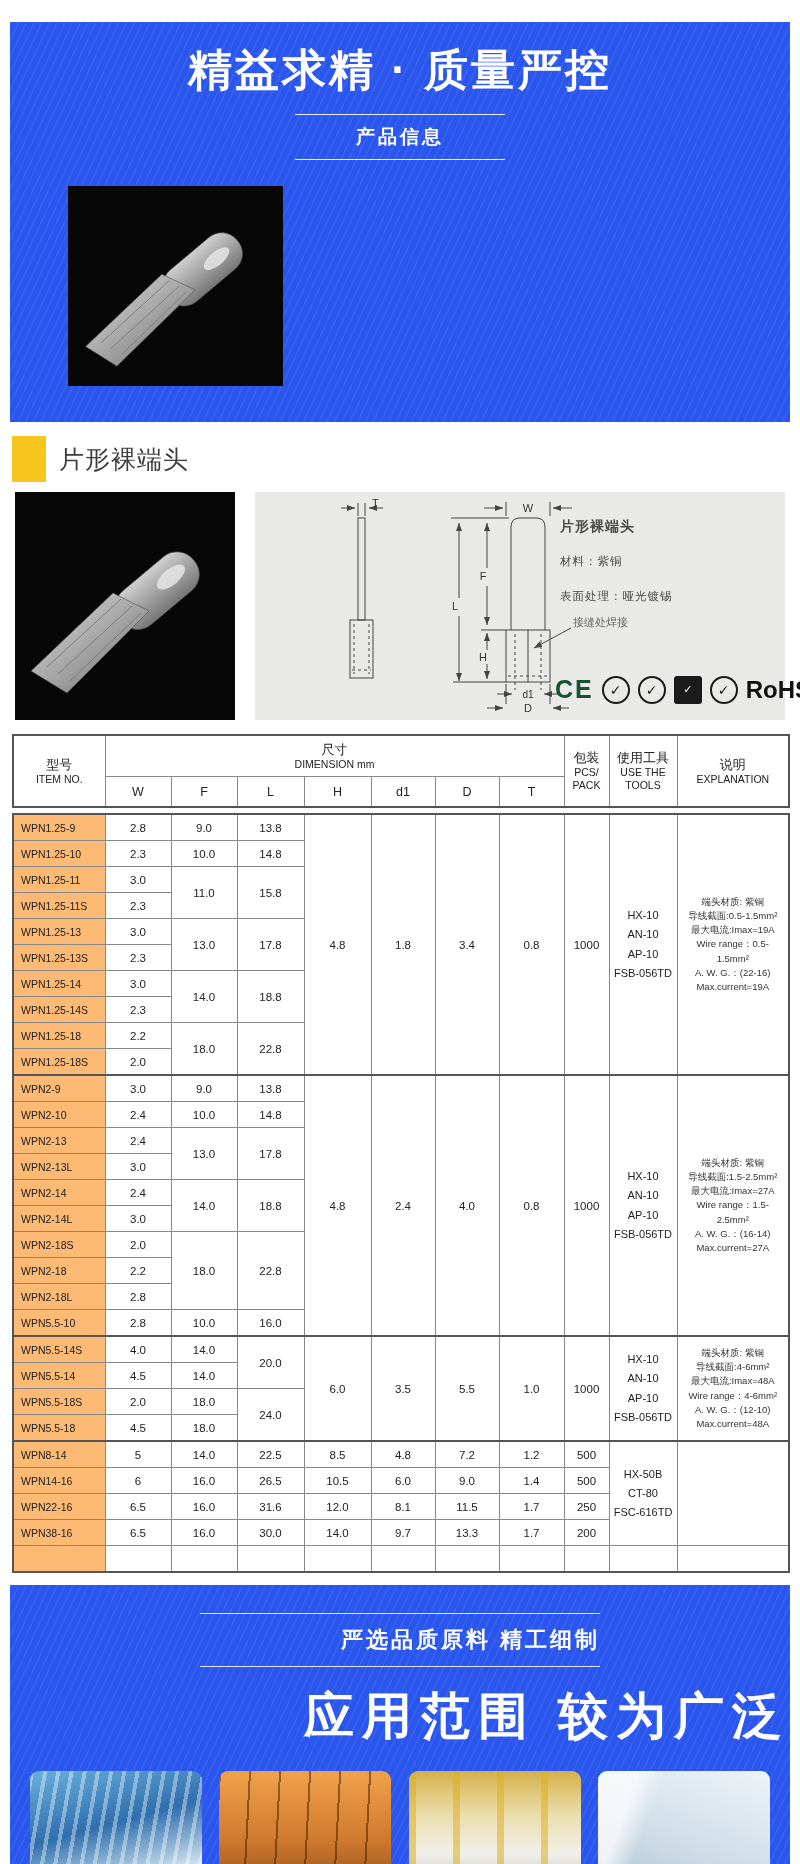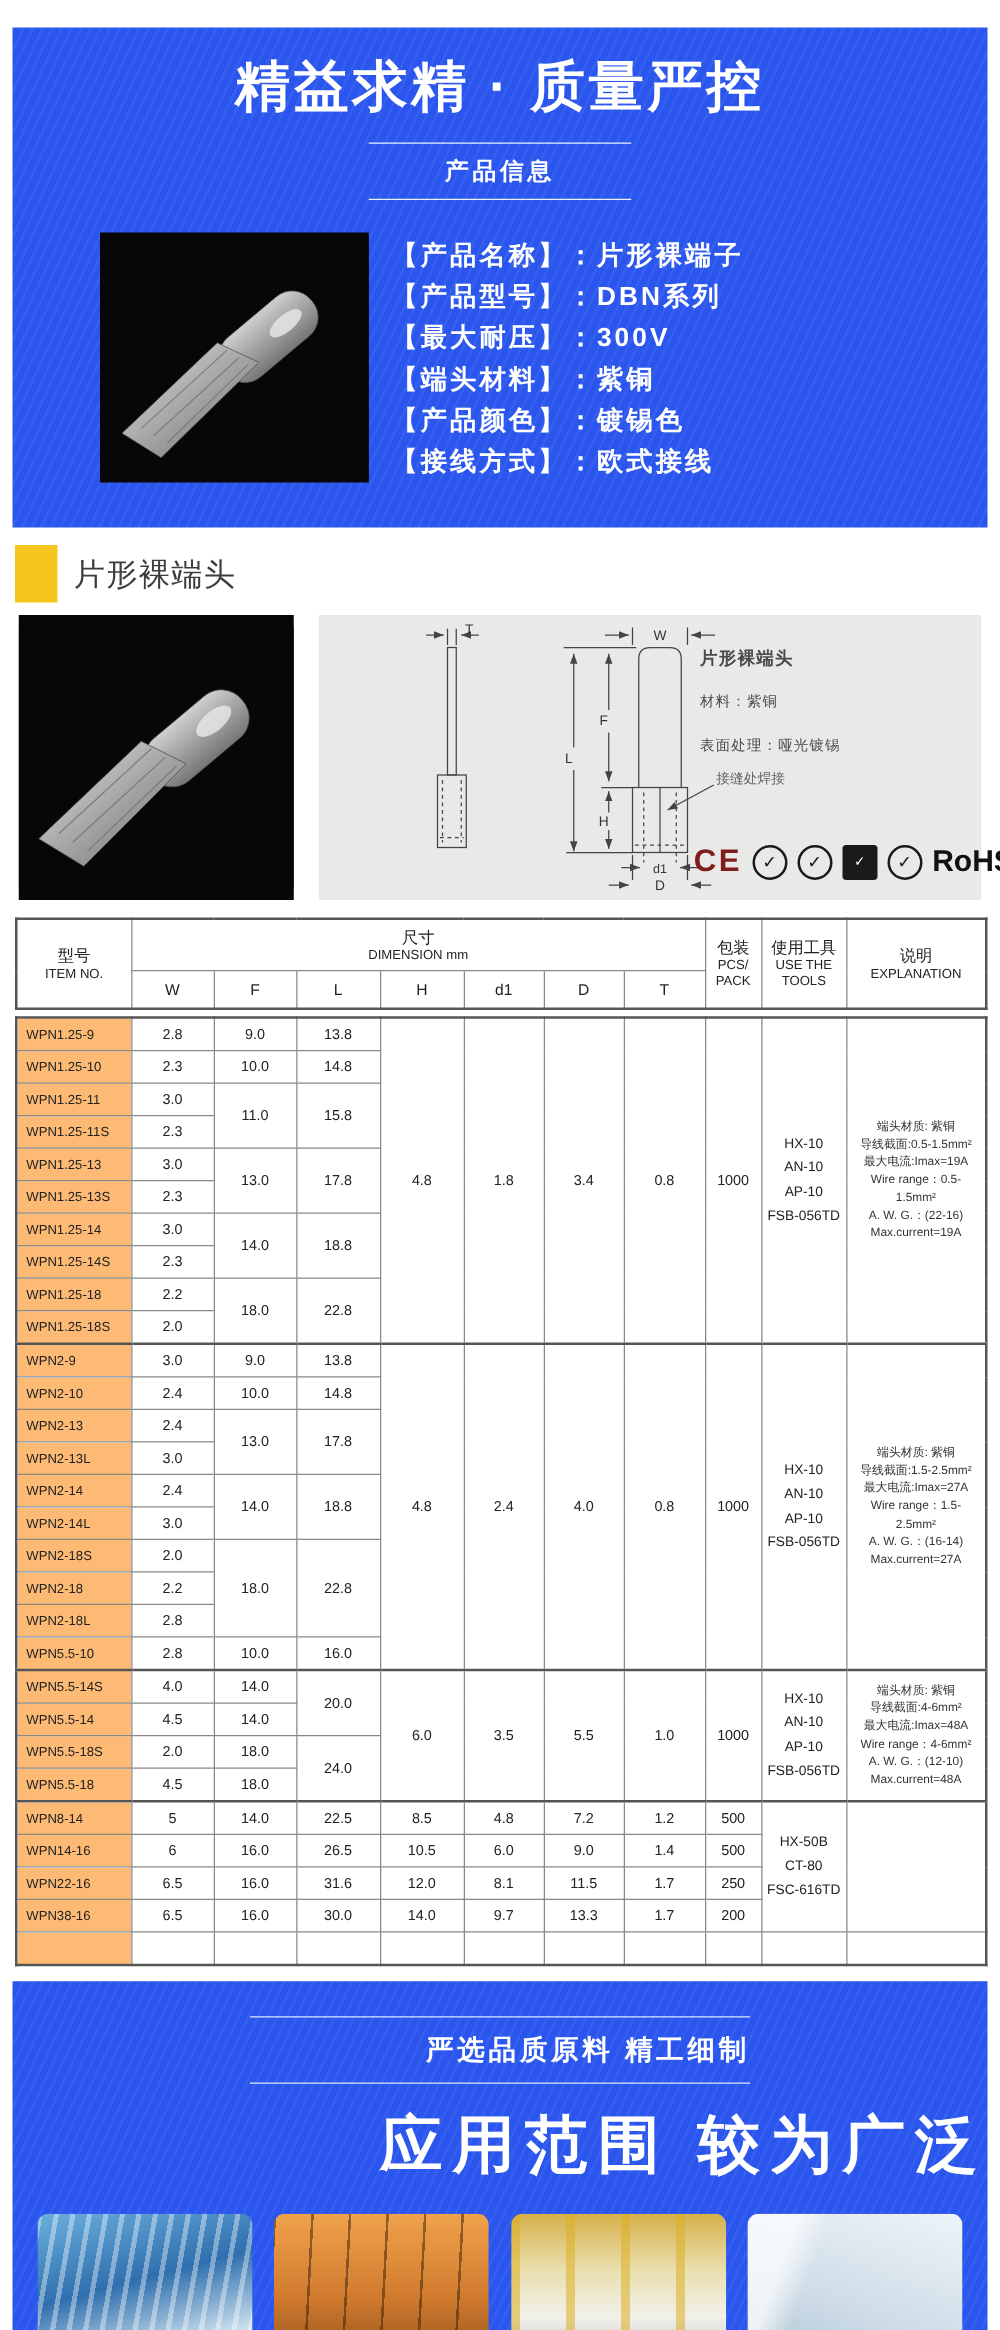--- a/index.html
+++ b/index.html
@@ -3,21 +3,21 @@
 <meta charset="utf-8">
 <style>
   html,body{margin:0;padding:0;background:#fff;}
   body{width:800px;height:1864px;overflow:hidden;font-family:"Liberation Sans","DejaVu Sans",sans-serif;}
   .bluebg{background:#2a56ee;position:relative;overflow:hidden;}
   .bluebg::before{content:"";position:absolute;inset:0;
     background:repeating-linear-gradient(115deg,rgba(255,255,255,.055) 0 2px,rgba(255,255,255,0) 2px 7px);}
   .bluebg>*{position:relative;z-index:1;}
 
   
-  .banner{margin:22px 10px 12px;padding:20px 12px 36px;}
+  .banner{margin:22px 10px 12px;padding:20px 0 36px;}
   .banner-title{color:#fff;font-size:44px;font-weight:bold;text-align:center;letter-spacing:3px;line-height:56px;}
   .info-wrap{width:210px;margin:16px auto 0;text-align:center;padding:9px 0;
     border-top:1px solid rgba(255,255,255,.9);border-bottom:1px solid rgba(255,255,255,.9);}
   .info-wrap span{color:#fff;font-size:19px;font-weight:bold;letter-spacing:3px;}
   .banner-row{display:flex;margin-top:26px;padding:0 58px;gap:18px;align-items:flex-start;}
   .photo{width:215px;height:200px;background:#070707;flex:none;}
   .spec-list{flex:1;padding-top:2px;}
   .spec-line{color:#fff;font-size:21px;font-weight:bold;letter-spacing:2.5px;line-height:33px;white-space:nowrap;}
 
   
@@ -27,21 +27,21 @@
 
   
   .diagram-row{display:flex;gap:20px;margin:0 15px;height:228px;}
   .photo2{width:220px;background:#070707;flex:none;}
   .panel{flex:1;background:#e9e9e7;position:relative;}
   .panel svg.dim{position:absolute;left:4px;top:6px;}
   .pn{position:absolute;left:305px;top:26px;font-size:14px;font-weight:bold;color:#4a4a4a;letter-spacing:1px;}
   .pm{position:absolute;left:305px;top:62px;font-size:11.5px;color:#4a4a4a;letter-spacing:1px;}
   .ps{position:absolute;left:305px;top:97px;font-size:11.5px;color:#4a4a4a;letter-spacing:1px;}
   .certs{position:absolute;left:300px;bottom:16px;display:flex;align-items:center;gap:8px;}
-  .ce{font-size:25px;font-weight:bold;color:#7f1d1d;letter-spacing:2px;}
+  .ce{font-size:25px;font-weight:bold;color:#14532d;letter-spacing:2px;}
   .badge{width:24px;height:24px;border:2px solid #1a1a1a;border-radius:50%;color:#1a1a1a;
     font-size:14px;font-weight:bold;display:flex;align-items:center;justify-content:center;}
   .badge.sq{border-radius:3px;background:#1a1a1a;color:#fff;font-size:11px;}
   .rohs{font-size:24px;font-weight:bold;color:#111;}
 
   
   .table-wrap{margin:14px 12px 0;}
   table.ptable{border-collapse:collapse;table-layout:fixed;width:776px;border:2px solid #555;background:#fff;}
   .ptable th,.ptable td{border:1px solid #888;overflow:hidden;}
   .c0{width:92px}.c1{width:66px}.c2{width:66px}.c3{width:67px}.c4{width:67px}.c5{width:64px}
@@ -105,28 +105,20 @@
           </linearGradient>
         </defs>
         <rect x="0" y="0" width="220" height="200" fill="#070707"></rect>
         <rect x="92" y="62" width="92" height="42" rx="20" transform="rotate(-40 138 83)" fill="url(#met2)" stroke="#555" stroke-width=".6"></rect>
         <polygon points="18,162 96,88 130,104 50,182" fill="url(#met)" stroke="#4a4a4a" stroke-width=".6"></polygon>
         <line x1="34" y1="158" x2="104" y2="94" stroke="#7d7d7d" stroke-width="1"></line>
         <line x1="44" y1="164" x2="114" y2="100" stroke="#7d7d7d" stroke-width="1"></line>
         <line x1="55" y1="170" x2="121" y2="106" stroke="#7d7d7d" stroke-width="1"></line>
         <ellipse cx="152" cy="72" rx="16" ry="7" transform="rotate(-40 152 72)" fill="#eaeaea" opacity=".8"></ellipse>
       </svg>
-    </div>
-    <div class="spec-list">
-      <div class="spec-line">【产品名称】：片形裸端子</div>
-      <div class="spec-line">【产品型号】：DBN系列</div>
-      <div class="spec-line">【最大耐压】：300V</div>
-      <div class="spec-line">【端头材料】：紫铜</div>
-      <div class="spec-line">【产品颜色】：镀锡色</div>
-      <div class="spec-line">【接线方式】：欧式接线</div>
     </div>
   </div>
 </div>
 
 <div class="section-hd">
   <div class="ysq"></div>
   <div class="section-title">片形裸端头</div>
 </div>
 
 <div class="diagram-row">

